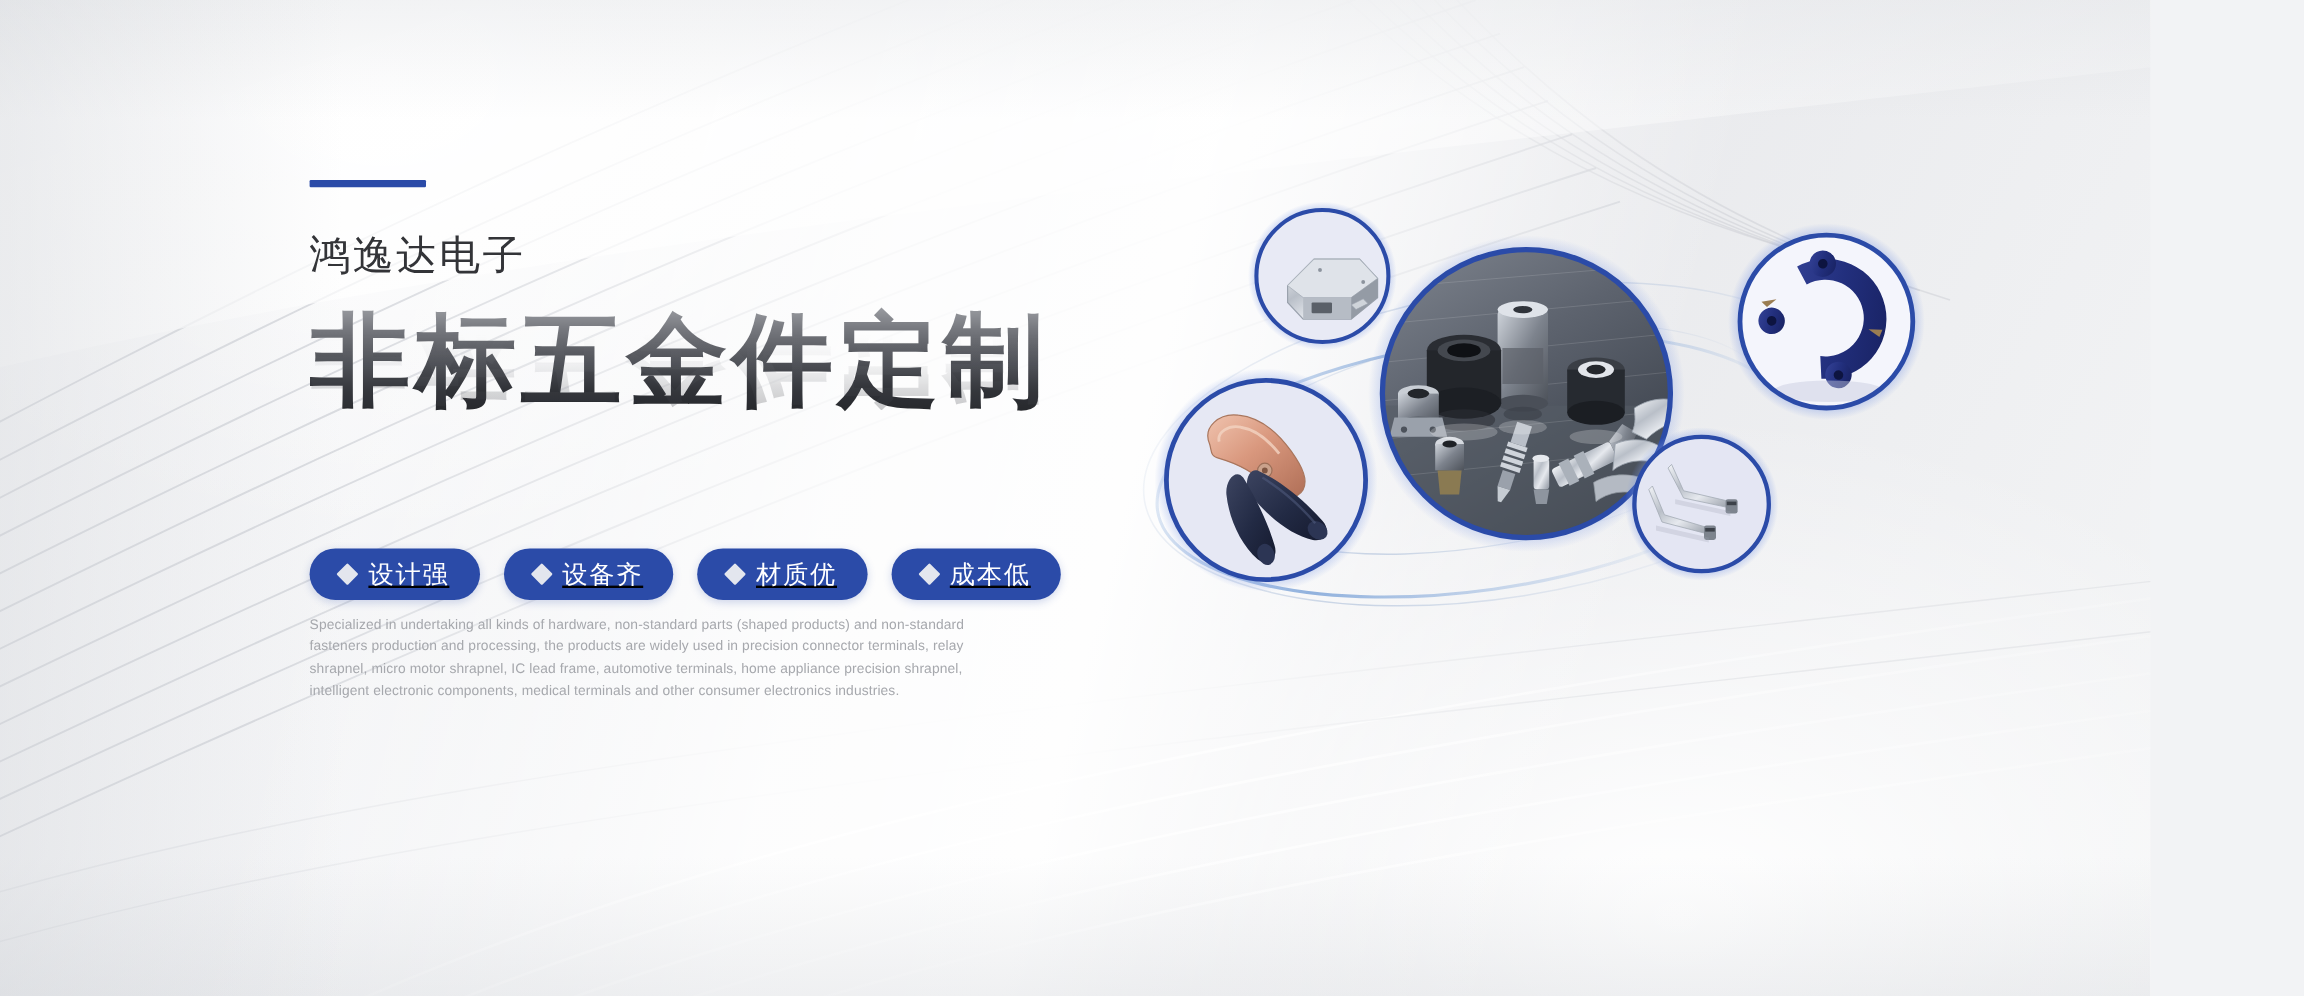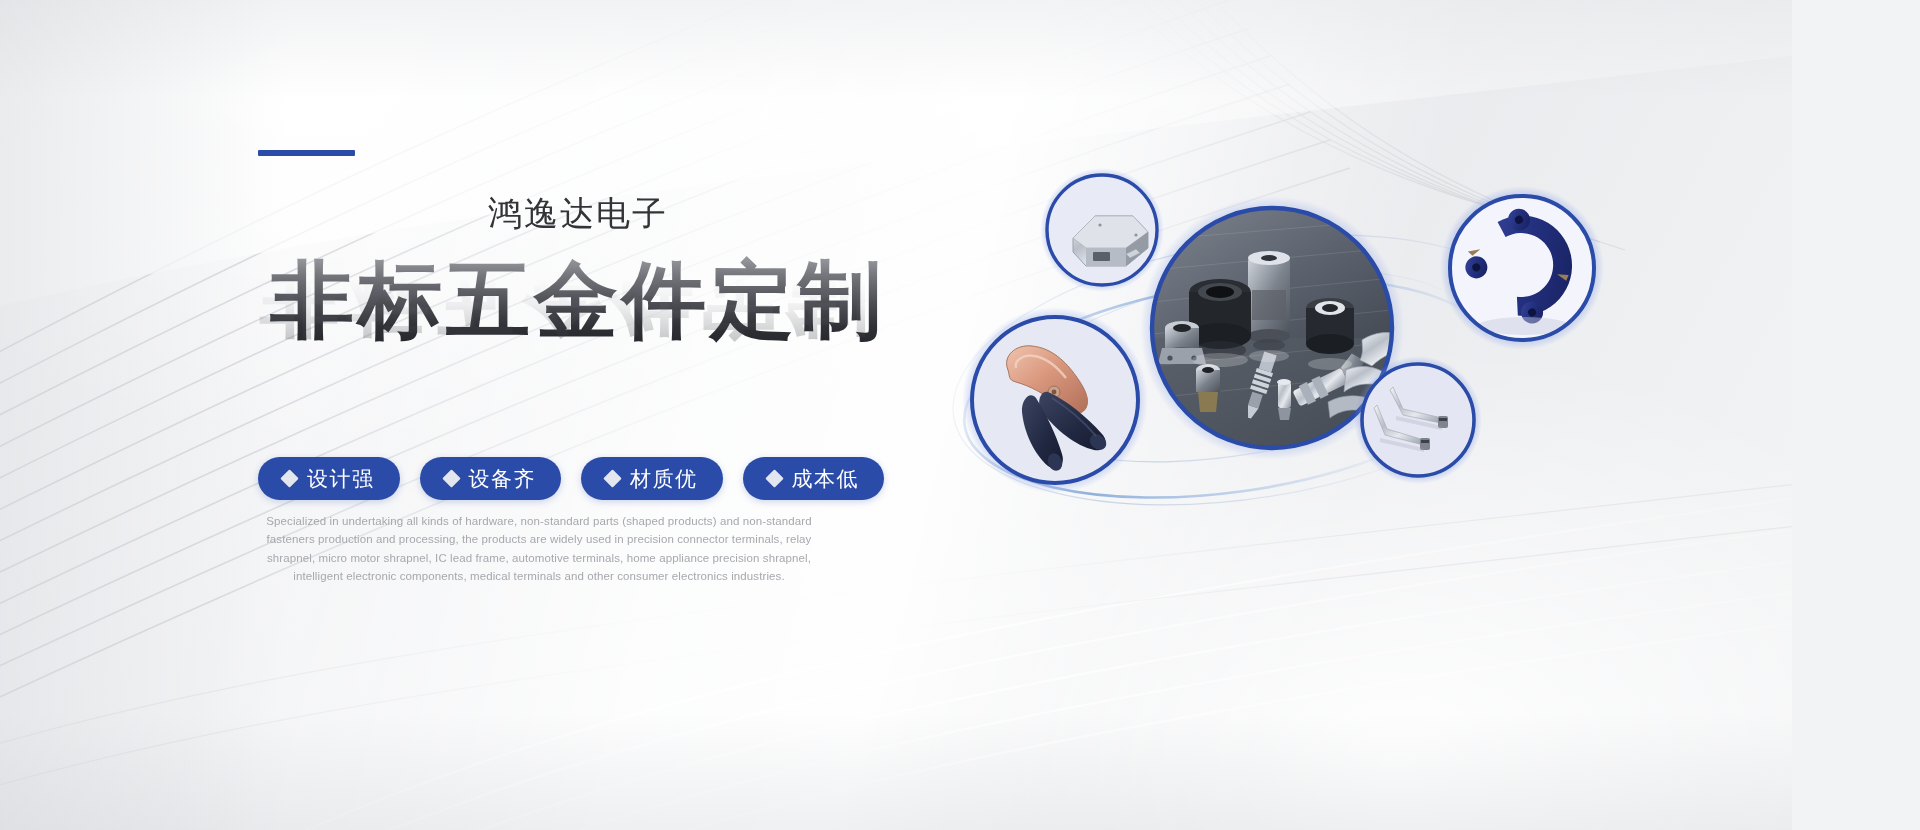--- a/index.html
+++ b/index.html
@@ -10,21 +10,20 @@
     background:#f2f3f5;
   }
 
   
   .banner{
     position:relative;width:1792px;height:830px;overflow:hidden;
     background:
       radial-gradient(ellipse 900px 620px at 18% 8%,  #ffffff 0%, rgba(255,255,255,0) 62%),
       radial-gradient(ellipse 1000px 700px at 78% 92%, #ffffff 0%, rgba(255,255,255,0) 60%),
       linear-gradient(118deg,#fbfbfc 0%,#f1f2f4 38%,#e9eaed 62%,#f4f5f6 100%);
-    text-align: center;
   }
 
   
   .sweep{
     position:absolute;inset:0;
     background:linear-gradient(104deg,
        rgba(255,255,255,0) 18%,
        rgba(255,255,255,.85) 40%,
        rgba(255,255,255,.95) 52%,
        rgba(255,255,255,0) 74%);
@@ -67,21 +66,21 @@
     position:absolute;left:0;top:86px;white-space:nowrap;
     font-size:84px;line-height:1.05;font-weight:700;letter-spacing:4px;
     transform:scaleY(-1);transform-origin:top left;
     background:linear-gradient(180deg,rgba(60,62,68,.28) 0%,rgba(130,133,139,.10) 42%,rgba(200,202,206,0) 72%);
     -webkit-background-clip:text;background-clip:text;
     color:transparent;-webkit-text-fill-color:transparent;
     pointer-events:none;
   }
 
   
-  .badges{display:flex;gap:20px;margin-top:66px;}
+  .badges{display:flex;gap:20px;margin-top:66px;text-decoration:underline;}
   .badge{
     display:inline-flex;align-items:center;gap:11px;
     height:43px;padding:0 25px;border-radius:22px;
     background:#2b4ba8;color:#fff;
     font-size:21px;letter-spacing:1.5px;white-space:nowrap;
     box-shadow:0 2px 7px rgba(43,75,168,.22);
   }
   .badge .dia{
     width:13px;height:13px;background:#e3e6ee;
     transform:rotate(45deg);border-radius:1px;flex:none;

